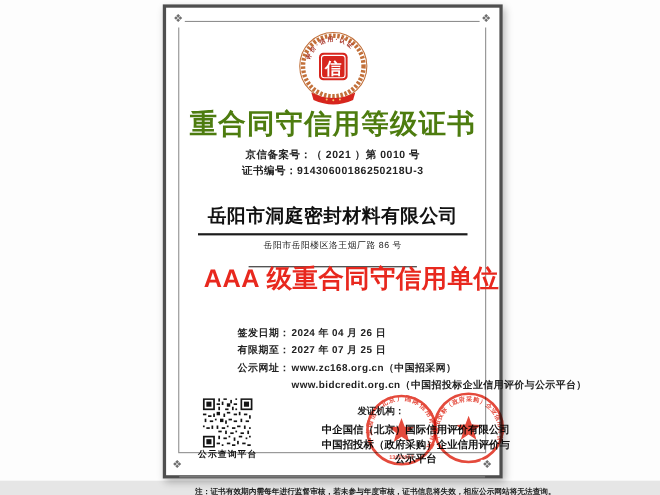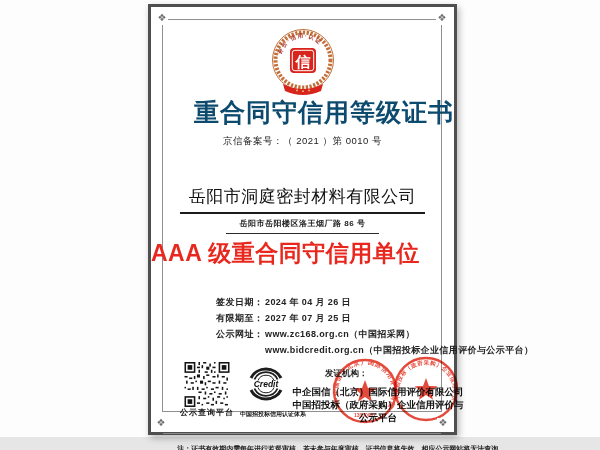--- a/index.html
+++ b/index.html
@@ -23,43 +23,43 @@
     text-align:center; z-index:3;
   }
   .orn.tl { left:5px; top:6px; }
   .orn.tr { right:6px; top:6px; }
   .orn.bl { left:4px; top:411px; }
   .orn.br { right:5px; top:411px; }
 
   .emblem { position:absolute; left:50%; top:18px; transform:translateX(-50%); }
 
   .title {
-    position:absolute; left:0; right:0; top:89px; text-align:right;
-    font-size:25px; font-weight:bold; color:#0c4a6e; letter-spacing:1px;
+    position:absolute; left:0; right:0; top:89px; text-align:center;
+    font-size:25px; font-weight:bold; color:#4d7c0f; letter-spacing:1px;
     font-family:"Liberation Sans", sans-serif;
   }
-  .meta-line { position:absolute; left:0; right:0; text-align:center; font-size:9.5px; font-weight:normal; color:#222; letter-spacing:.5px; }
+  .meta-line { position:absolute; left:0; right:0; text-align:center; font-size:9.5px; font-weight:bold; color:#222; letter-spacing:.5px; }
   .filing { top:128px; }
   .certno { top:142px; }
 
   .hereby { position:absolute; left:0; right:0; top:164px; text-align:center; font-size:8px; font-weight:bold; color:#222; }
 
   .company-wrap { position:absolute; left:0; right:0; top:178px; text-align:center; }
   .company {
-    display:inline-block; font-size:17px; font-weight:normal; color:#111;
+    display:inline-block; font-size:17px; font-weight:bold; color:#111;
     letter-spacing:.5px; border-bottom:2px solid #1c1c1c; padding:0 9px 4px;
   }
   .address-wrap { position:absolute; left:0; right:0; top:205px; text-align:center; }
   .address {
-    display:inline-block; font-size:8px; font-weight:bold; color:#222;
-    border-bottom:1.5px solid #2a2a2a; padding:0 14px 4px; letter-spacing:.5px;
+    display:inline-block; font-size:8px; font-weight:normal; color:#222;
+    border-bottom:1.5px solid #2a2a2a; padding:0 14px 14px; letter-spacing:.5px;
   }
 
   .grade {
-    position:absolute; left:0; right:0; top:231px; text-align:left;
+    position:absolute; left:0; right:0; top:231px; text-align:right;
     font-size:23px; font-weight:bold; color:#e8281e; letter-spacing:.5px;
   }
 
   .info-block { position:absolute; left:17px; top:287px; font-size:9px; font-weight:bold; color:#222; }
   .info-row { display:flex; line-height:16px; white-space:nowrap;margin-left:48px; }
   .info-row .lbl { width:49px; letter-spacing:.5px; }
   .info-row .val { letter-spacing:.4px; }
   .info-row.cont .lbl { visibility:hidden; }
 
   .qr-group { position:absolute; left:27px; top:355px; width:58px; text-align:center; }
@@ -116,20 +116,23 @@
       <path d="M 15 59 Q 35 69 55 59 L 53 66 Q 35 74 17 66 Z" fill="#d7251d"></path>
       <circle cx="29" cy="65.4" r="0.9" fill="#f3c469"></circle>
       <circle cx="35" cy="66.2" r="0.9" fill="#f3c469"></circle>
       <circle cx="41" cy="65.4" r="0.9" fill="#f3c469"></circle>
     </svg>
 
     <div class="title">重合同守信用等级证书</div>
 
     <div class="meta-line filing">
       <span>京信备案号：</span><span>（ 2021 ）第 0010 号</span>
+    </div>
+    <div class="meta-line certno">
+      <span>证书编号：</span><span>91430600186250218U-3</span>
     </div>
 
 
     <div class="company-wrap">
       <span class="company">岳阳市洞庭密封材料有限公司</span>
     </div>
     <div class="address-wrap">
       <span class="address">岳阳市岳阳楼区洛王烟厂路 86 号</span>
     </div>
 
@@ -230,32 +233,20 @@
             <rect x="14" y="26" width="2" height="1"></rect>
           <rect x="17" y="27" width="2" height="1"></rect>
             <rect x="20" y="25" width="1" height="2"></rect>
             <rect x="23" y="26" width="2" height="1"></rect>
             <rect x="26" y="27" width="2" height="1"></rect>
         </g>
       </svg>
       <div class="qr-caption">公示查询平台</div>
     </div>
 
-    <div class="credit-group">
-      <svg width="44" height="42" viewBox="0 0 44 42">
-        <path d="M7 15 A 16.5 15.5 0 0 1 37 15" fill="none" stroke="#1d1d1d" stroke-width="3"></path>
-        <path d="M10.5 16.5 A 12.5 12 0 0 1 33.5 16.5" fill="none" stroke="#1d1d1d" stroke-width="1.8"></path>
-        <path d="M14 17.5 A 8.5 8 0 0 1 30 17.5" fill="none" stroke="#1d1d1d" stroke-width="1"></path>
-        <path d="M7 27 A 16.5 15.5 0 0 0 37 27" fill="none" stroke="#1d1d1d" stroke-width="3"></path>
-        <path d="M10.5 25.5 A 12.5 12 0 0 0 33.5 25.5" fill="none" stroke="#1d1d1d" stroke-width="1.8"></path>
-        <path d="M14 24.5 A 8.5 8 0 0 0 30 24.5" fill="none" stroke="#1d1d1d" stroke-width="1"></path>
-        <text x="22" y="24" text-anchor="middle" font-size="8.5" font-weight="bold" font-style="italic" fill="#101010">Credit</text>
-      </svg>
-      <div class="credit-caption">中国招投标信用认证体系</div>
-    </div>
 
     <div class="issuer-label">发证机构：</div>
     <div class="issuer-lines">
       <div>中企国信（北京）国际信用评价有限公司</div>
       <div>中国招投标（政府采购）企业信用评价与公示平台</div>
     </div>
 
     <svg class="seal seal1" width="72" height="72" viewBox="0 0 72 72">
       <defs>
           <path id="sp1" d="M 12 50 A 27.5 27.5 0 1 1 60 50" fill="none"></path>

